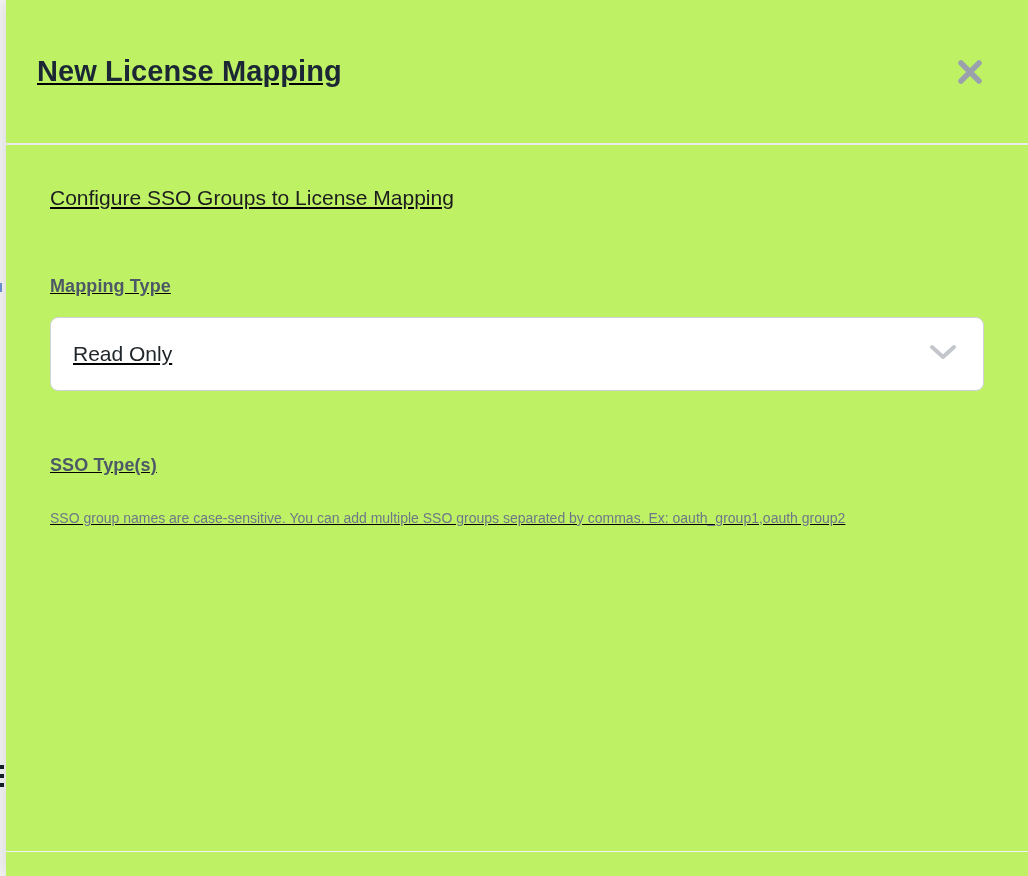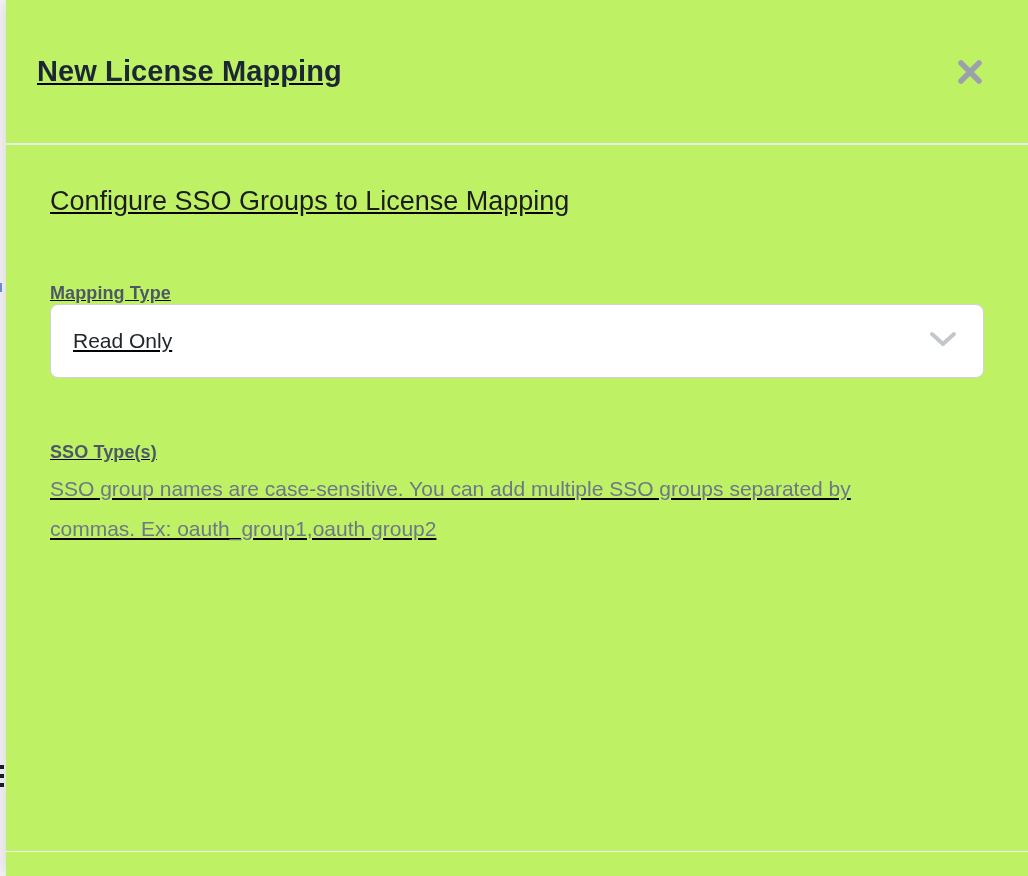--- a/index.html
+++ b/index.html
@@ -61,53 +61,54 @@
   .close-btn {
     background: none; border: none; cursor: pointer;
     width: 36px; height: 36px; display: flex;
     align-items: center; justify-content: center; padding: 0;
   }
   .close-btn svg { display: block; }
 
   .modal-body { padding: 41px 44px 0 44px; }
 
   .subtitle {
-    font-size: 27px; font-weight: 400; color: var(--subtitle);
+    font-size: 21px; font-weight: 400; color: var(--subtitle);
   }
 
   .field-label {
     display: block;
     margin-top: 64px;
     font-size: 18px; font-weight: 700; color: var(--label);
     letter-spacing: 0.1px;
   }
 
   .control {
+    margin-top: 20px;
     width: 100%; height: 74px;
     border: 1px solid var(--border);
     border-radius: 8px;
     background: #ffffff;
     display: flex; align-items: center;
     padding: 0 26px 0 22px;
     font-size: 21px; color: var(--text); gap: 44px;
   }
   .select-control { justify-content: space-between; cursor: pointer; }
   .select-value { color: #21262b; }
   .chevron { flex: 0 0 auto; }
 
   .text-input {
     font-family: "Liberation Sans", "DejaVu Sans", sans-serif;
     outline: none;
   }
   input.control { display: block; }
 
   .help-text {
-    margin-top: 6px;
+    margin-top: 22px;
     max-width: 855px;
-    font-size: 21px; line-height: 40px;
+    font-size: 14px; line-height: 40px;
     color: var(--help);
   }
 
   
   .footer-divider {
     position: absolute; left: 0; right: 0; top: 851px; height: 1px;
     background: #f1f1f3;
   }
 </style>
 </head>

